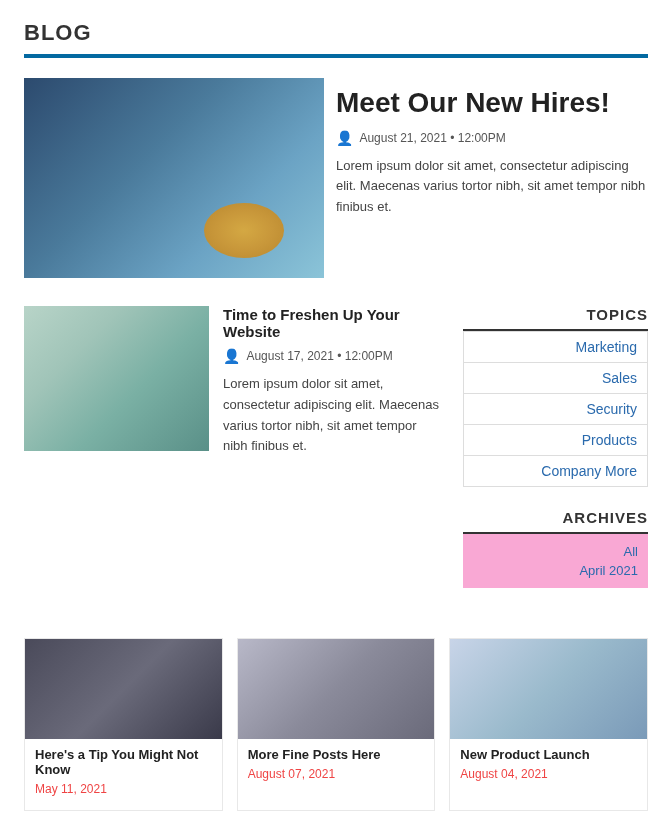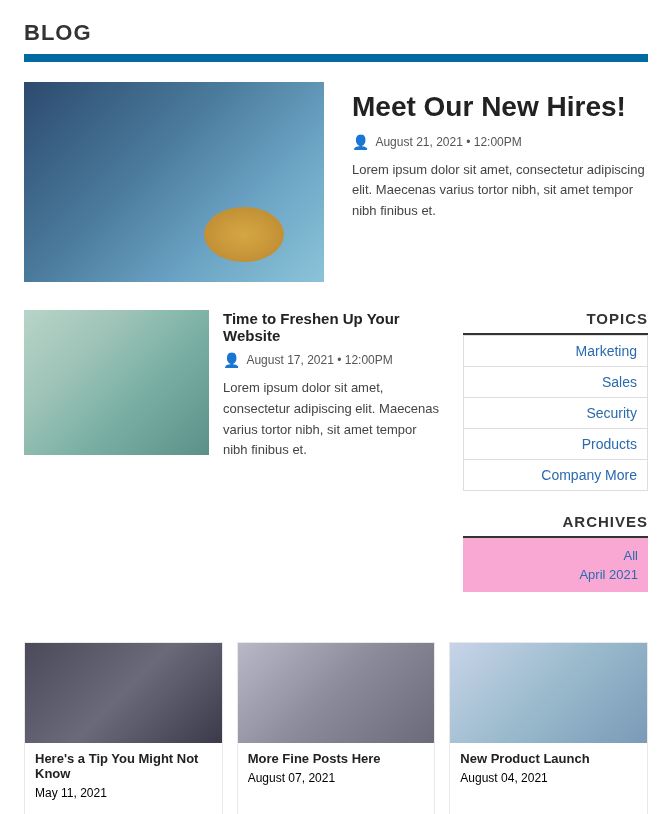--- a/index.html
+++ b/index.html
@@ -11,29 +11,29 @@
       padding: 20px 24px;
       max-width: 672px;
     }
 
     
     .page-title {
       font-size: 22px;
       font-weight: 900;
       letter-spacing: 1px;
       text-transform: uppercase;
-      border-bottom: 8px solid #0369a1;
+      border-bottom: 4px solid #0369a1;
       padding-bottom: 8px;
       margin-bottom: 20px;
     }
 
     
     .featured-post {
       display: flex;
-      gap: 28px;
+      gap: 12px;
       margin-bottom: 28px;
       justify-content: space-between;
     }
     .featured-post .post-image {
       width: 300px;
       min-width: 300px;
       height: 200px;
       background: #3a6080;
       overflow: hidden;
       flex-shrink: 0;
@@ -206,21 +206,21 @@
       padding: 8px 10px 4px;
     }
     .card .card-title {
       font-size: 13px;
       font-weight: 700;
       margin-bottom: 5px;
       color: #222;
     }
     .card .card-date {
       font-size: 12px;
-      color: #000000;
+      color: #ef4444;
     }
   </style>
 </head>
 <body>
 
 <h1 class="page-title">BLOG</h1>
 
 <div class="featured-post">
   <div class="post-image">
     <div class="img-placeholder"></div>

